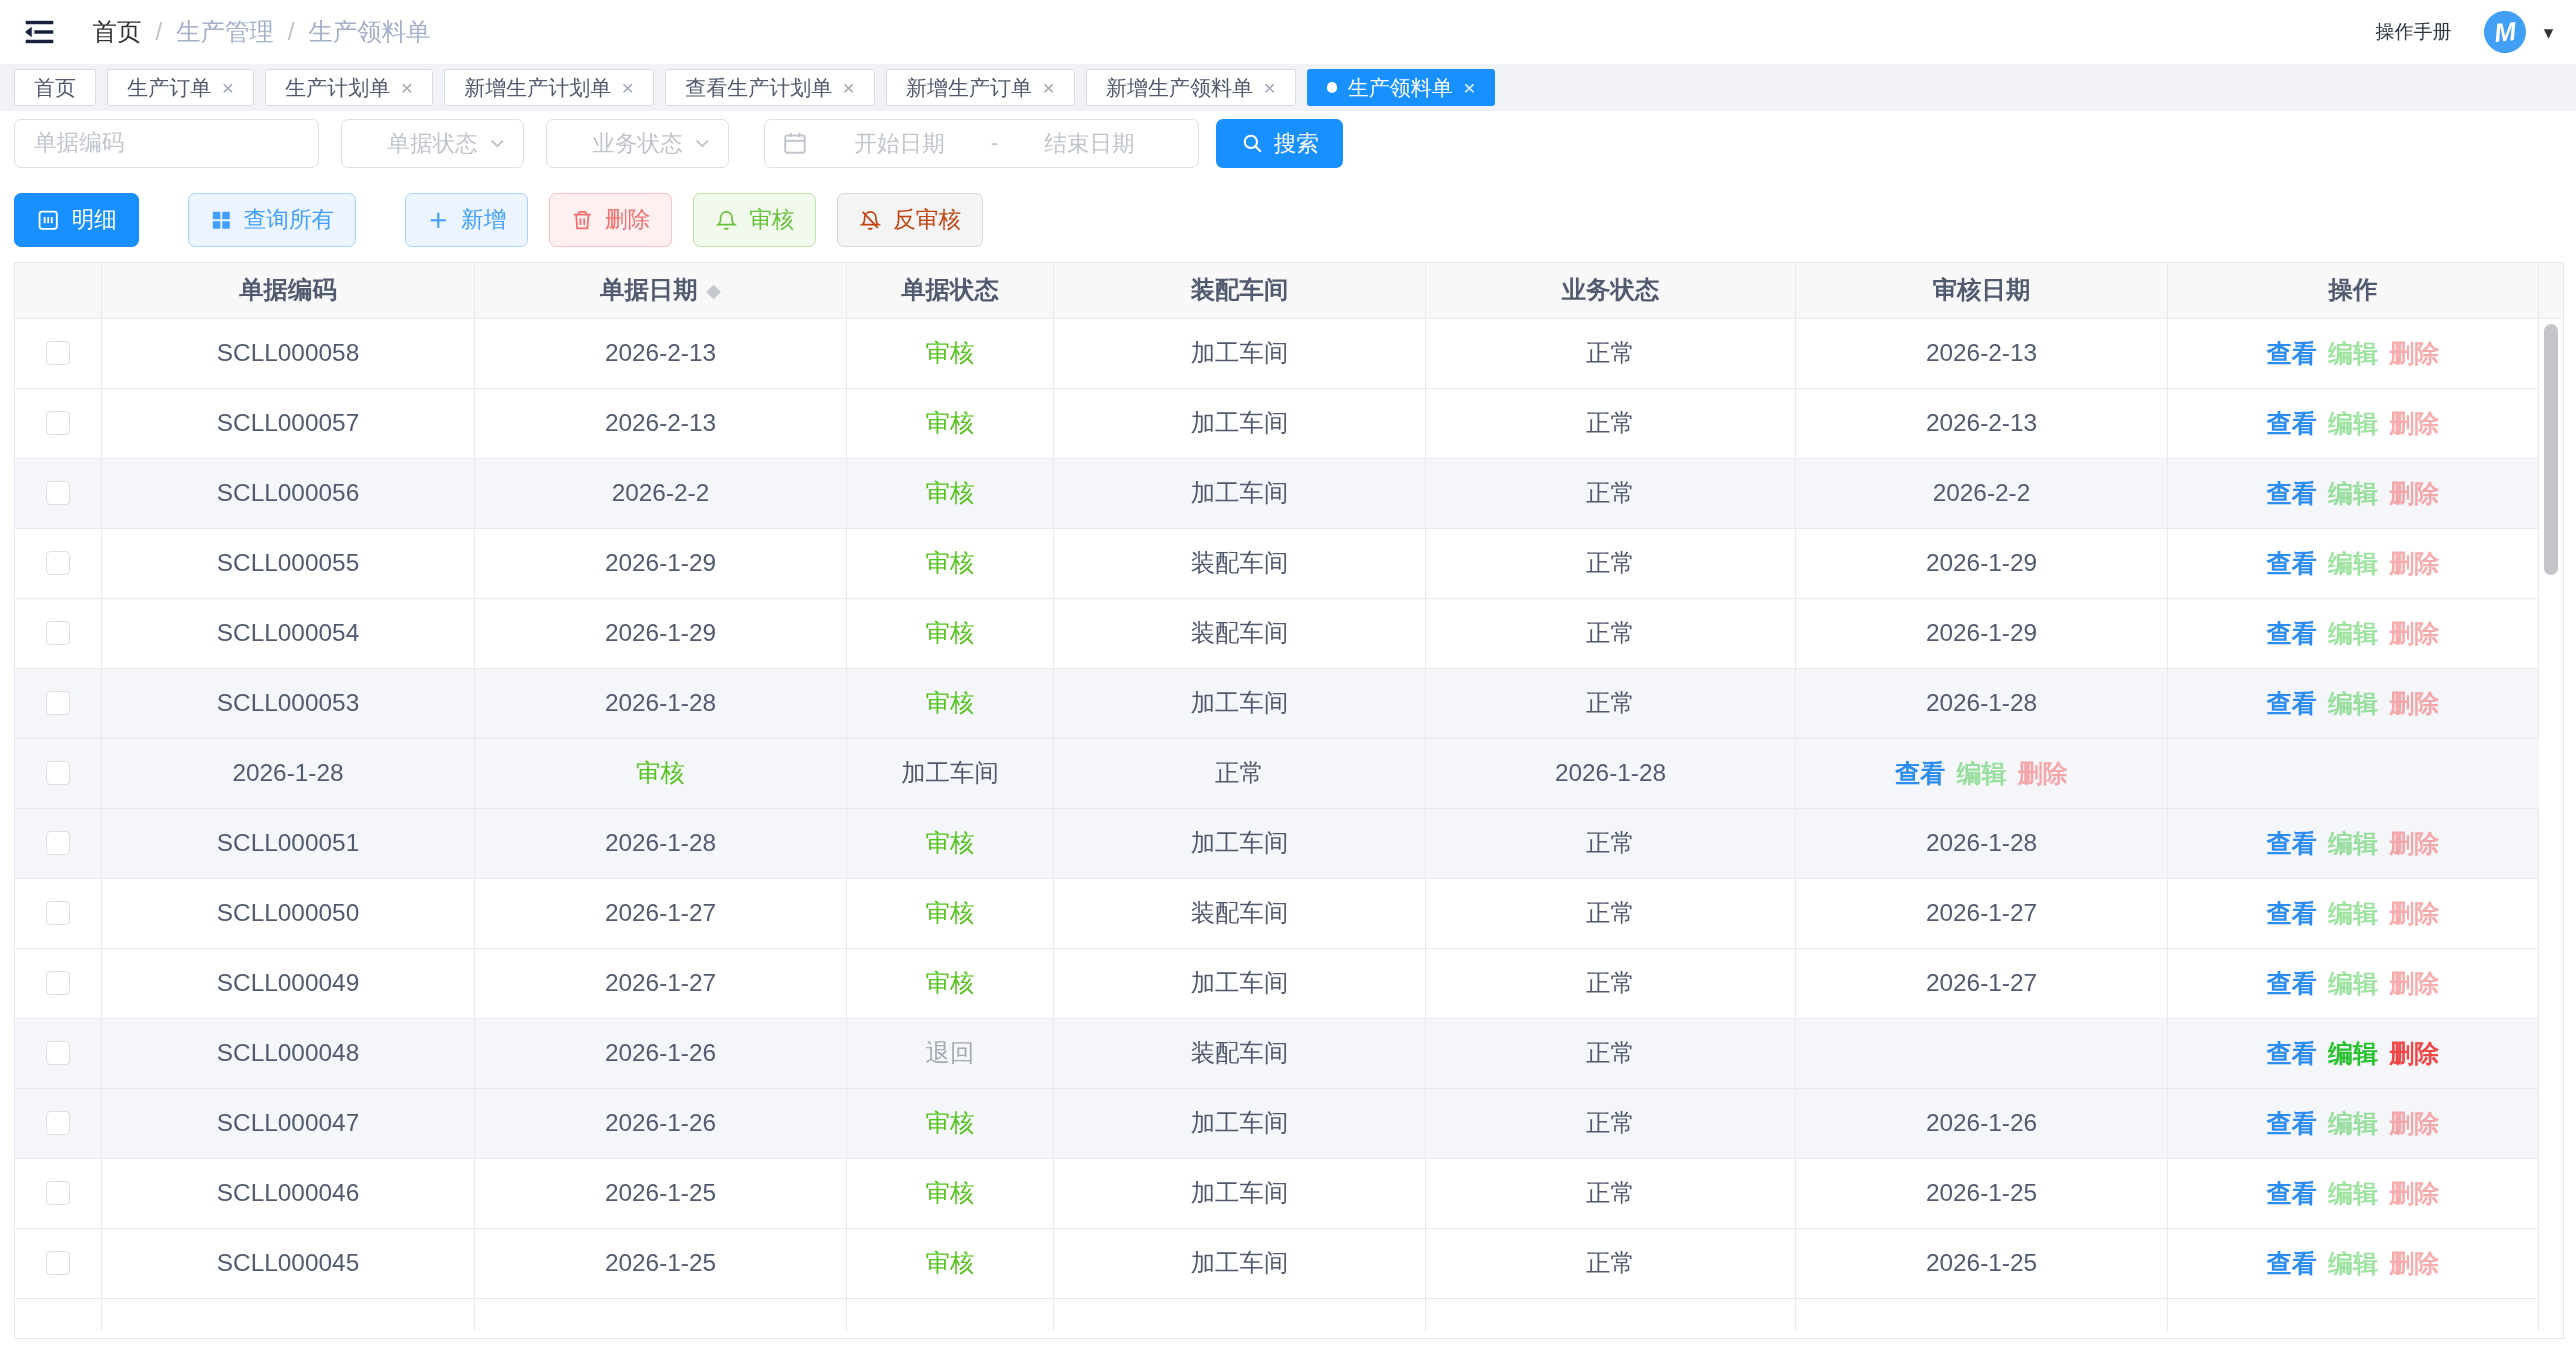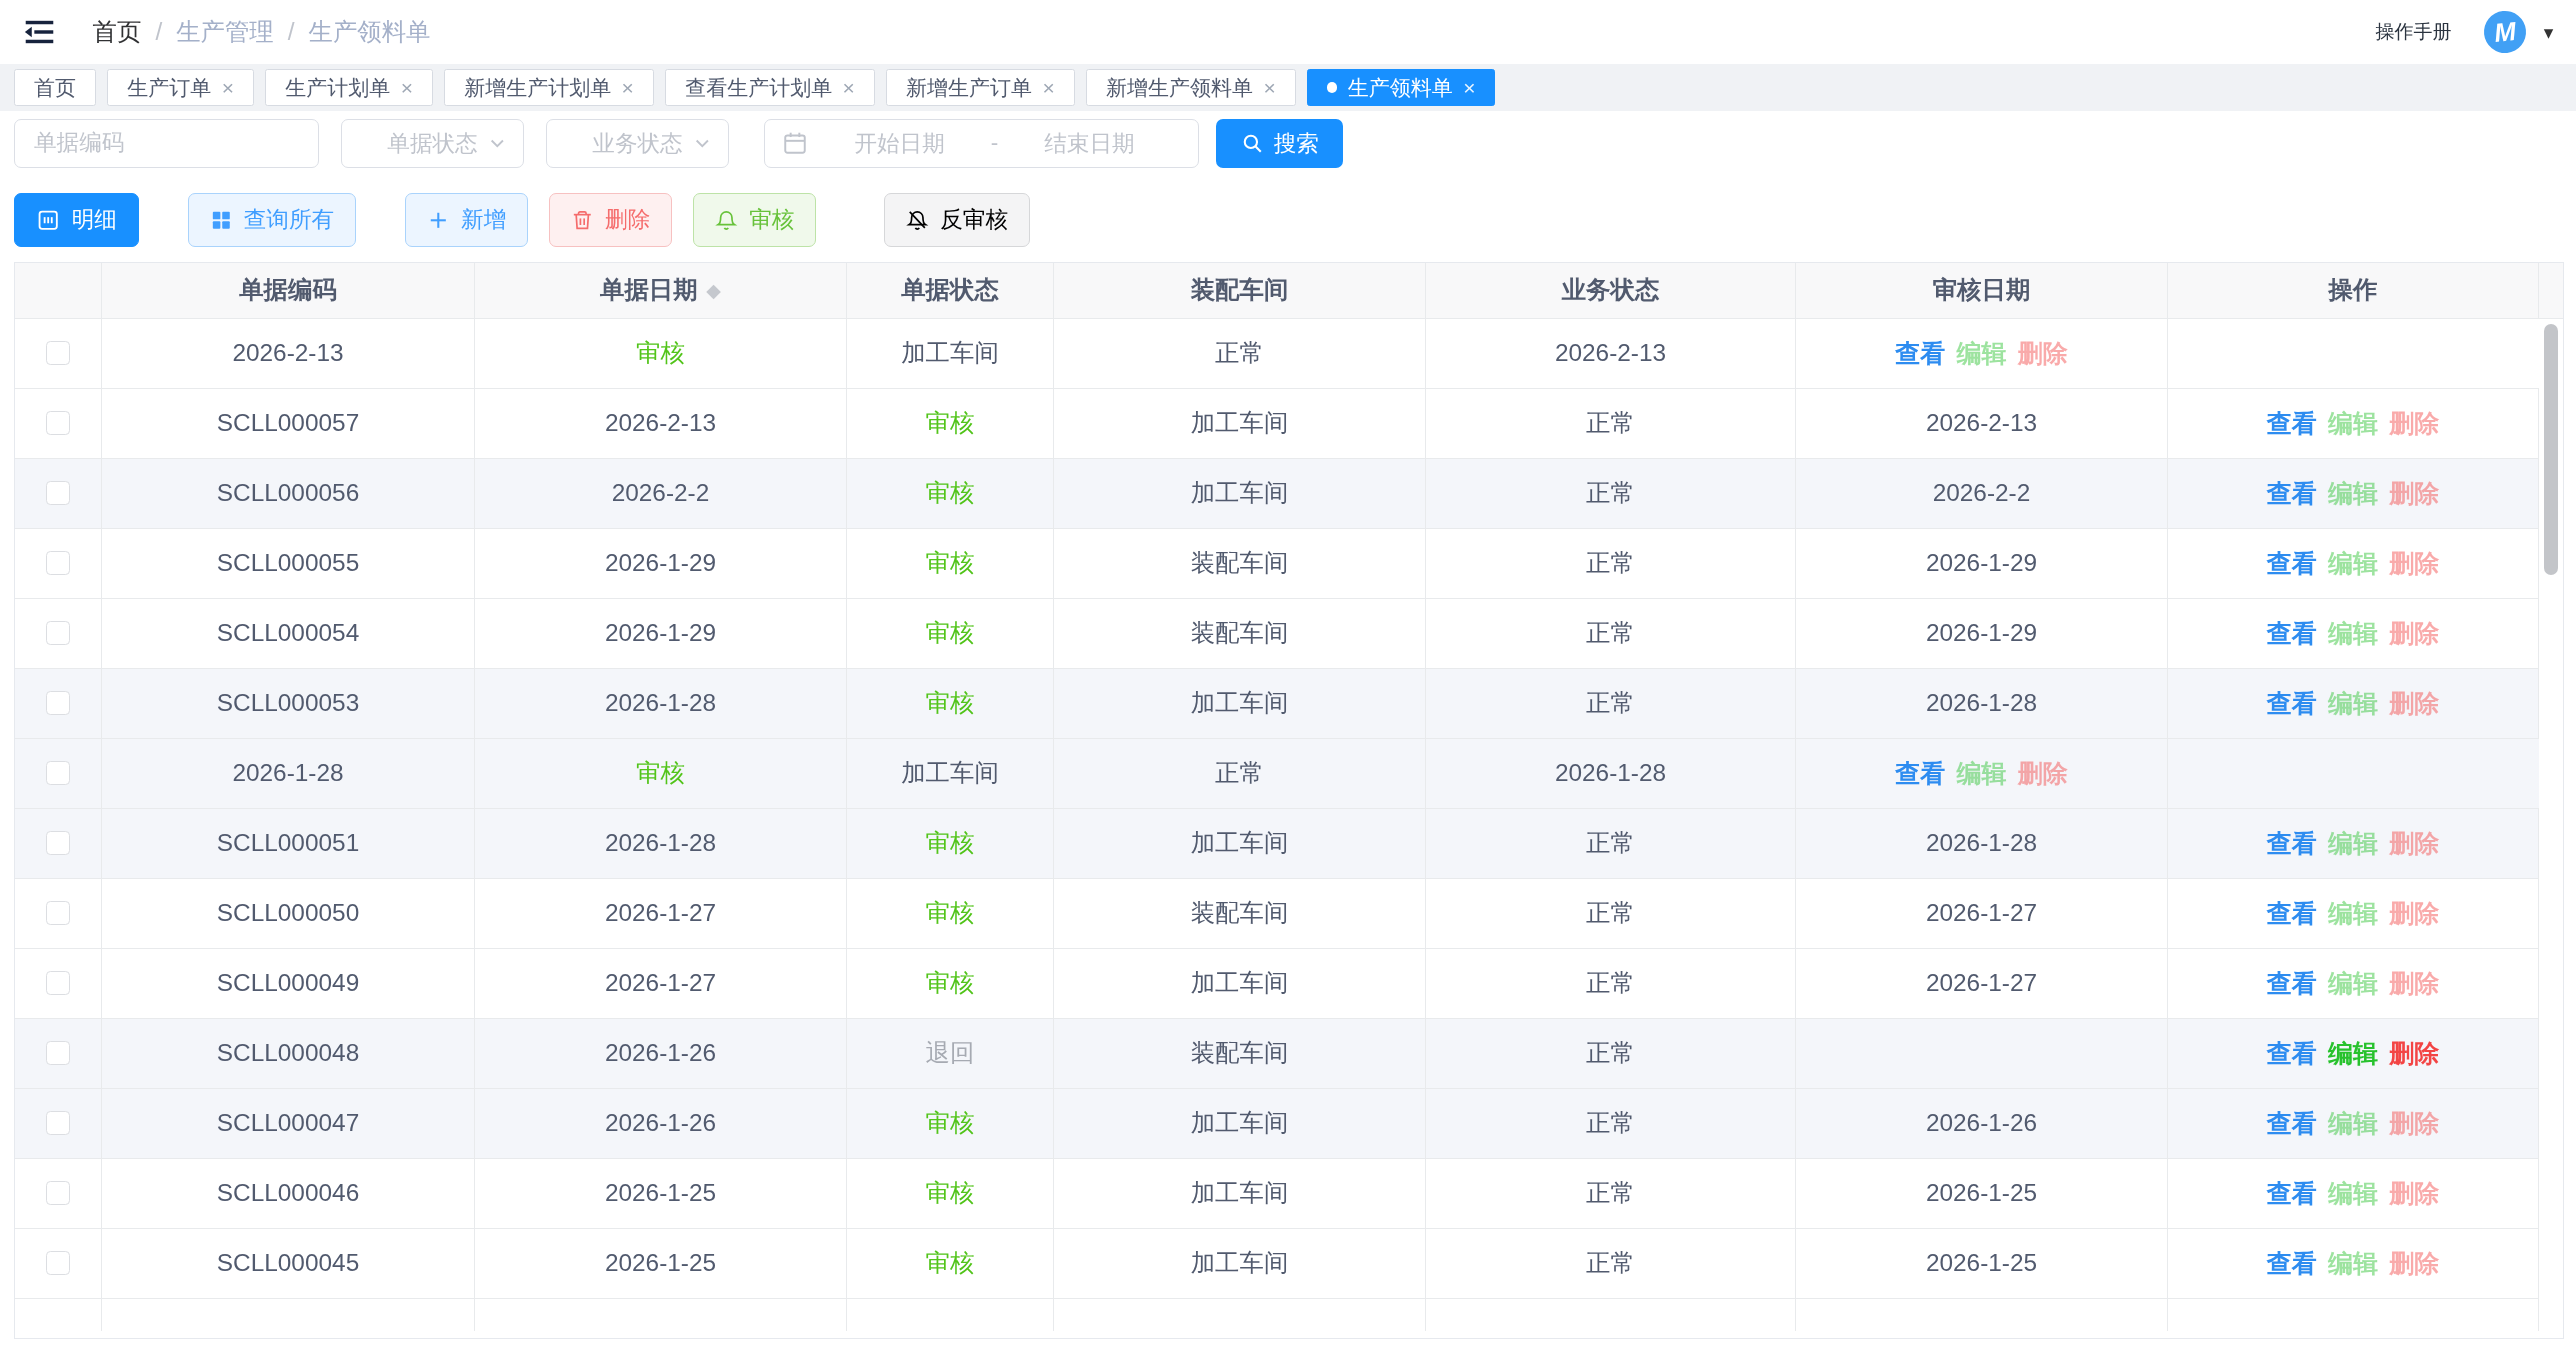--- a/index.html
+++ b/index.html
@@ -43,21 +43,21 @@
 
   
   .actions { display:flex; align-items:center; margin:25px 0 0 14px; gap:21px; }
   .abtn { height:54px; border-radius:7px; font-size:22.6px; padding:0 21px; display:inline-flex;
     align-items:center; gap:11.3px; cursor:pointer; border:0.9px solid transparent; background:#fff; }
   .abtn .ic { display:flex; align-items:center; }
   .abtn-solid { background:#1890ff; border-color:#1890ff; color:#fff; }
   .abtn-blue  { background:#ecf5ff; border-color:#a9d3fc; color:#409eff;margin-left:28px; }
   .abtn-red   { background:#fef0f0; border-color:#f7c1c1; color:#f56c6c; }
   .abtn-green { background:#f0f9eb; border-color:#bde3a7; color:#67c23a; }
-  .abtn-gray  { background:#f4f4f5; border-color:#d6d7d9; color:#000000;margin-left:47px; }
+  .abtn-gray  { background:#f4f4f5; border-color:#d6d7d9; color:#c2410c; }
 
   
   .tbl { position:relative; width:2550px; height:1077px; margin:15px 0 0 14px;
     border:0.9px solid #e6e9ee; overflow:hidden; background:#fff; }
   .thead { display:grid; grid-template-columns:87px 373px 372px 207px 372px 370px 372px 371px 24.4px;
     height:56px; background:#f8f8f9; border-bottom:0.9px solid #e8eaec; }
   .th { display:flex; align-items:center; justify-content:center; font-size:24.4px; font-weight:bold;
     color:#515a6e; border-right:0.9px solid #e8eaec; }
   .th:last-child { border-right:none; }
   .sort-ic { color:#c5c8ce; font-size:19px; margin-left:8.7px; }
@@ -276,20 +276,23 @@
         <span>操作</span>
       </div>
       <div class="th"></div>
     </div>
   <div id="tbody">
       <div class="trow">
         <div class="td">
           <span class="cbx"></span>
         </div>
         <div class="td">
+          <span>SCLL000058</span>
+        </div>
+        <div class="td">
           <span>2026-2-13</span>
         </div>
         <div class="td">
           <span class="st-approved">审核</span>
         </div>
         <div class="td">
           <span>加工车间</span>
         </div>
         <div class="td">
           <span>正常</span>

